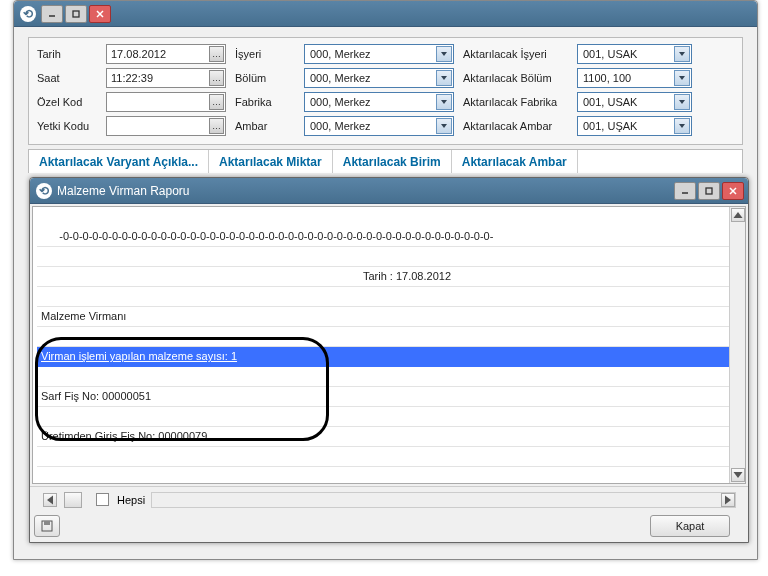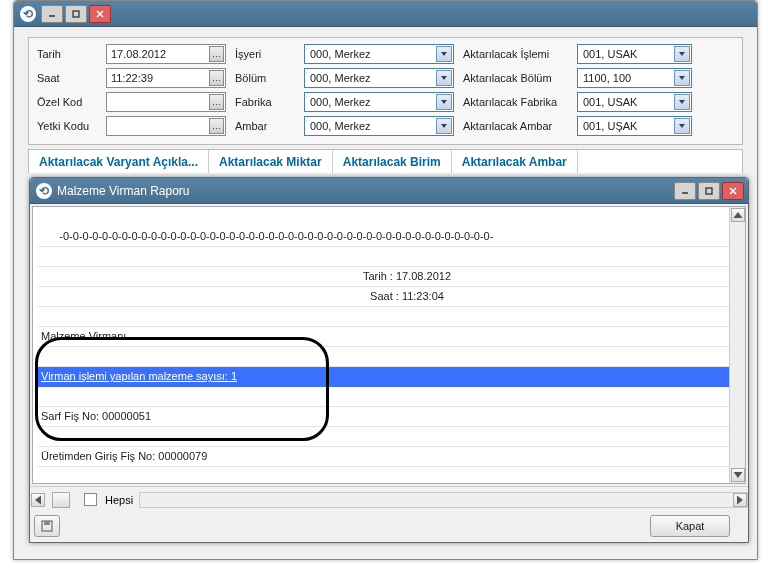--- a/index.html
+++ b/index.html
@@ -199,21 +199,21 @@
     border:1px solid #aaa;
     background:linear-gradient(#fafafa,#ddd);
     display:flex;align-items:center;justify-content:center;
     margin:1px;
   }
 
   .inner-bottom {
     display:flex;
     align-items:center;
     height: 26px;
-    padding: 2px 0;
+    padding: 2px 12px;
     background:#f0f0f0;
     border-top:1px solid #ccc;
     gap: 6px;
     position: relative;
     justify-content: space-between;
   }
   .hscroll-track {
     flex:1;
     height:16px;
     background:#efefef;
@@ -282,21 +282,21 @@
       </div>
       <label>İşyeri</label>
       <div class="combo">
         <span>000, Merkez</span>
         <span class="dd">
             <svg viewBox="0 0 8 8">
               <polygon points="1,2 7,2 4,6" fill="#345"></polygon>
             </svg>
           </span>
       </div>
-      <label>Aktarılacak İşlemi</label>
+      <label>Aktarılacak İşyeri</label>
       <div class="combo">
         <span>001, USAK</span>
         <span class="dd">
             <svg viewBox="0 0 8 8">
               <polygon points="1,2 7,2 4,6" fill="#345"></polygon>
             </svg>
           </span>
       </div>
 
       <label>Saat</label>
@@ -403,21 +403,20 @@
           </svg>
         </div>
     </div>
   </div>
 
   <div class="report-body">
     <div class="rows">
       <div class="row">      -0-0-0-0-0-0-0-0-0-0-0-0-0-0-0-0-0-0-0-0-0-0-0-0-0-0-0-0-0-0-0-0-0-0-0-0-0-0-0-0-0-0-0-0-</div>
       <div class="row">&nbsp;</div>
       <div class="row indent">Tarih : 17.08.2012</div>
-      <div class="row indent">Saat : 11:23:04</div>
       <div class="row">&nbsp;</div>
       <div class="row">Malzeme Virmanı</div>
       <div class="row">&nbsp;</div>
       <div class="row sel">Virman işlemi yapılan malzeme sayısı: 1</div>
       <div class="row">&nbsp;</div>
       <div class="row">Sarf Fiş No: 00000051</div>
       <div class="row">&nbsp;</div>
       <div class="row">Üretimden Giriş Fiş No: 00000079</div>
       <div class="row">&nbsp;</div>
       <div class="row">&nbsp;</div>

